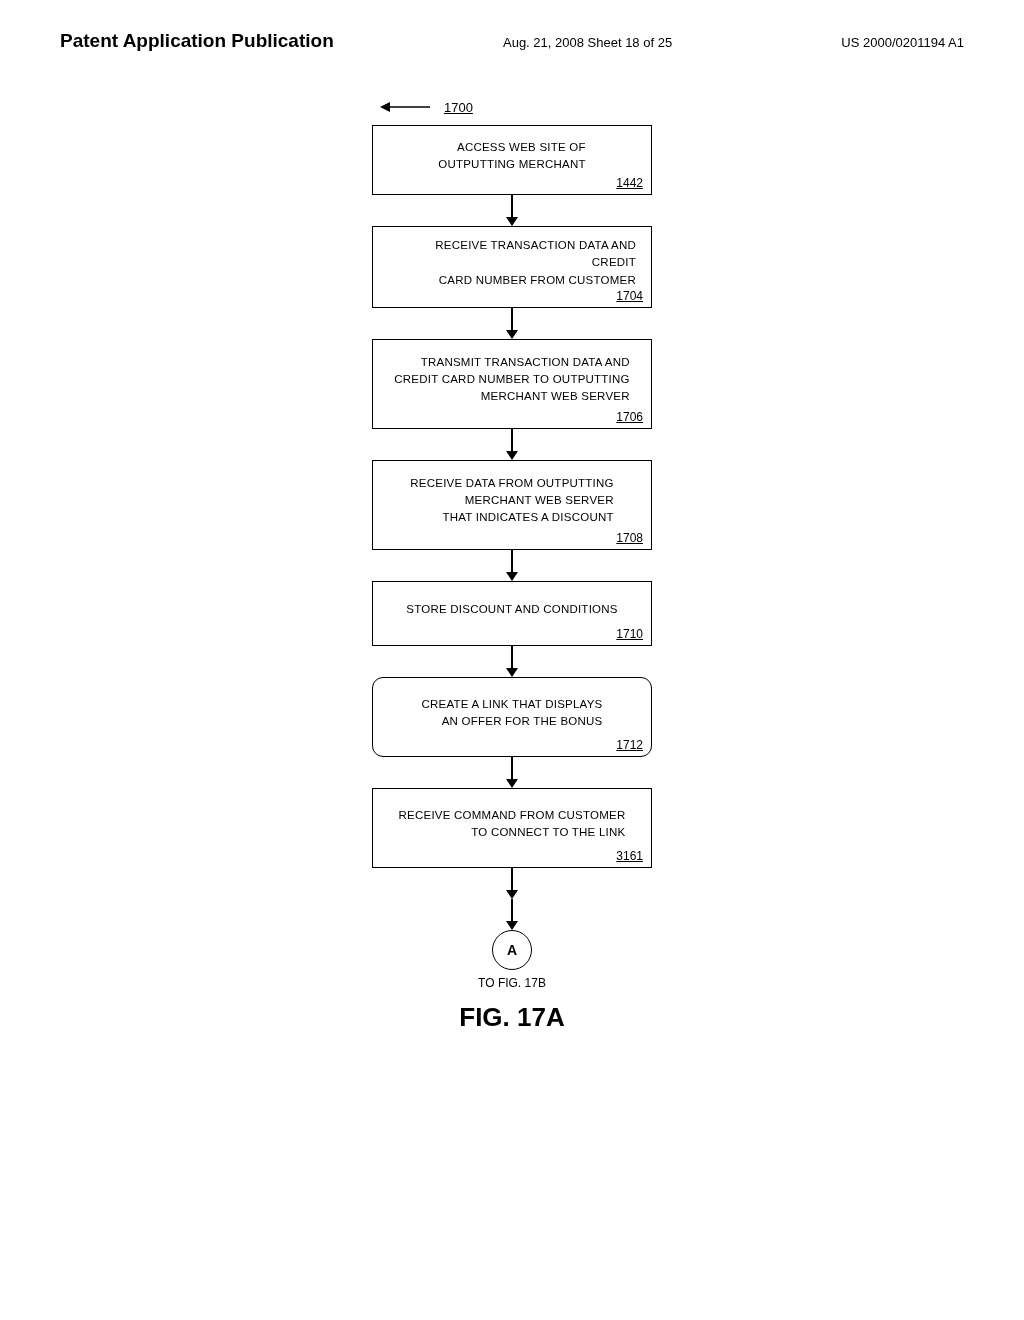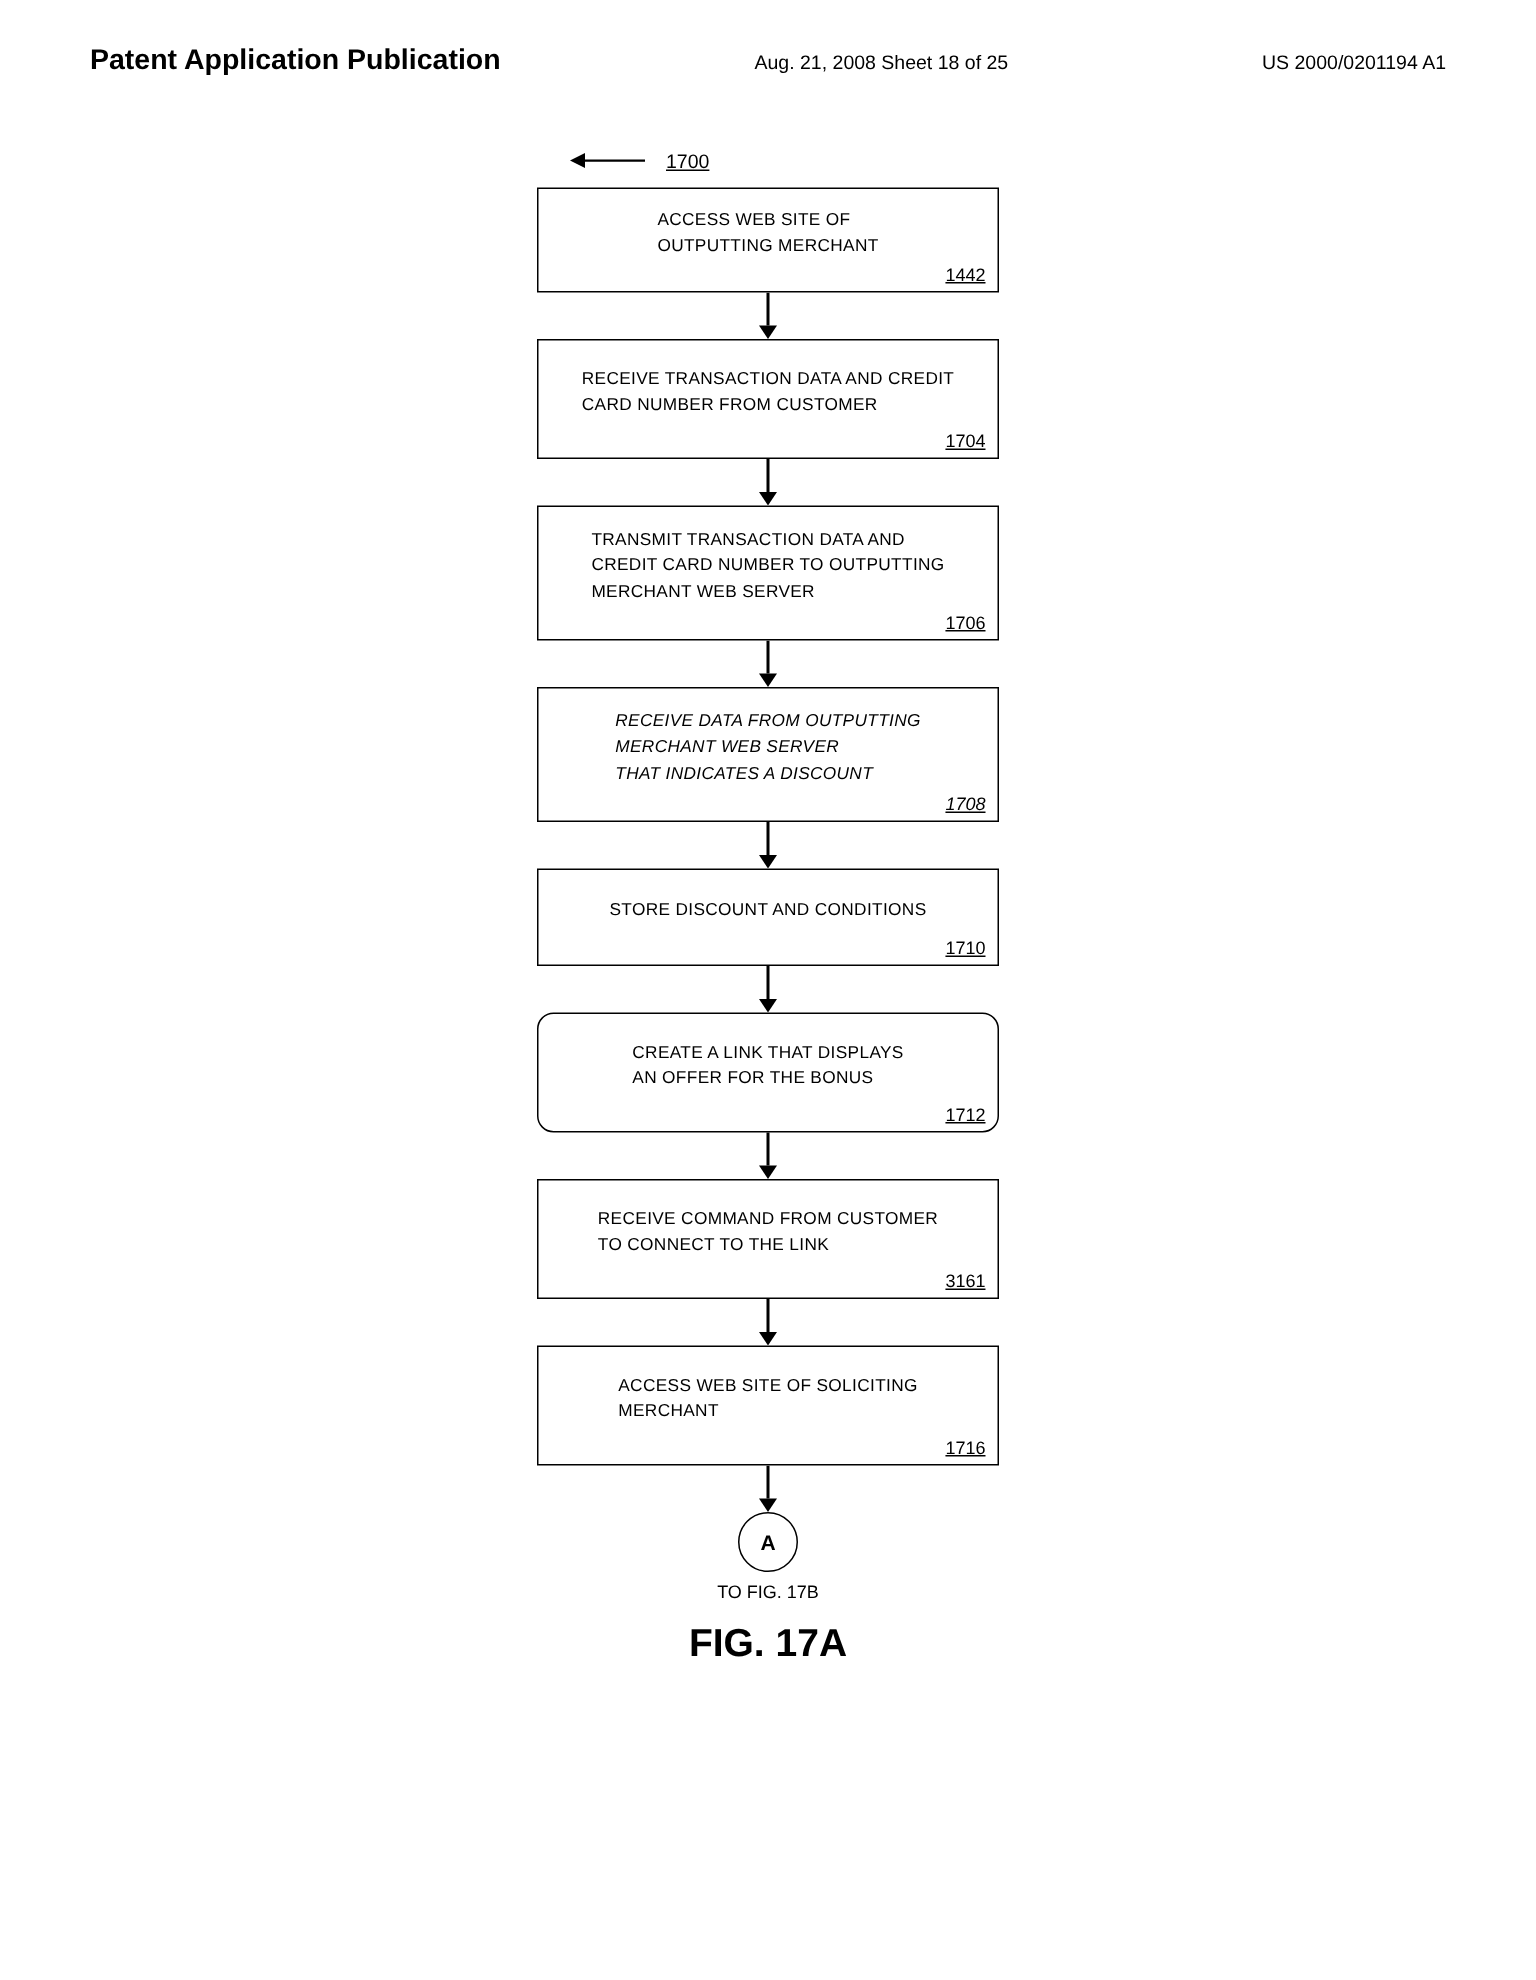--- a/index.html
+++ b/index.html
@@ -52,27 +52,27 @@
     }
 
     .start-number {
       font-size: 13px;
       text-decoration: underline;
     }
 
     
     .flow-box {
       border: 1.5px solid #000;
-      width: 308px;
+      width: 280px;
       min-height: 70px;
       display: flex;
       flex-direction: column;
       align-items: center;
       justify-content: center;
-      text-align: left;
+      text-align: right;
       padding: 10px 15px 18px 15px;
       position: relative;
       background: #fff;
     }
 
     .flow-box-text {
       font-size: 11.5px;
       font-weight: normal;
       text-transform: uppercase;
       line-height: 1.5;
@@ -179,21 +179,21 @@
   <div class="flow-box" style="min-height:90px;">
     <span class="flow-box-text">TRANSMIT TRANSACTION DATA AND<br>CREDIT CARD NUMBER TO OUTPUTTING<br>MERCHANT WEB SERVER</span>
     <span class="box-number">1706</span>
   </div>
 
   <div class="arrow-down">
     <div class="arrow-line"></div>
     <div class="arrow-head"></div>
   </div>
 
-  <div class="flow-box" style="min-height:90px;font-style:italic;">
+  <div class="flow-box" style="min-height:90px;">
     <span class="flow-box-text">RECEIVE DATA FROM OUTPUTTING<br>MERCHANT WEB SERVER<br>THAT INDICATES A DISCOUNT</span>
     <span class="box-number">1708</span>
   </div>
 
   <div class="arrow-down">
     <div class="arrow-line"></div>
     <div class="arrow-head"></div>
   </div>
 
   <div class="flow-box" style="min-height:65px;">
@@ -219,24 +219,20 @@
   <div class="flow-box" style="min-height:80px;">
     <span class="flow-box-text">RECEIVE COMMAND FROM CUSTOMER<br>TO CONNECT TO THE LINK</span>
     <span class="box-number">3161</span>
   </div>
 
   <div class="arrow-down">
     <div class="arrow-line"></div>
     <div class="arrow-head"></div>
   </div>
 
-  <div class="flow-box" style="min-height:80px;">
-    <span class="flow-box-text">ACCESS WEB SITE OF SOLICITING<br>MERCHANT</span>
-    <span class="box-number">1716</span>
-  </div>
 
   <div class="arrow-down">
     <div class="arrow-line"></div>
     <div class="arrow-head"></div>
   </div>
 
   <div class="circle-connector">
     <span>A</span>
   </div>
 

